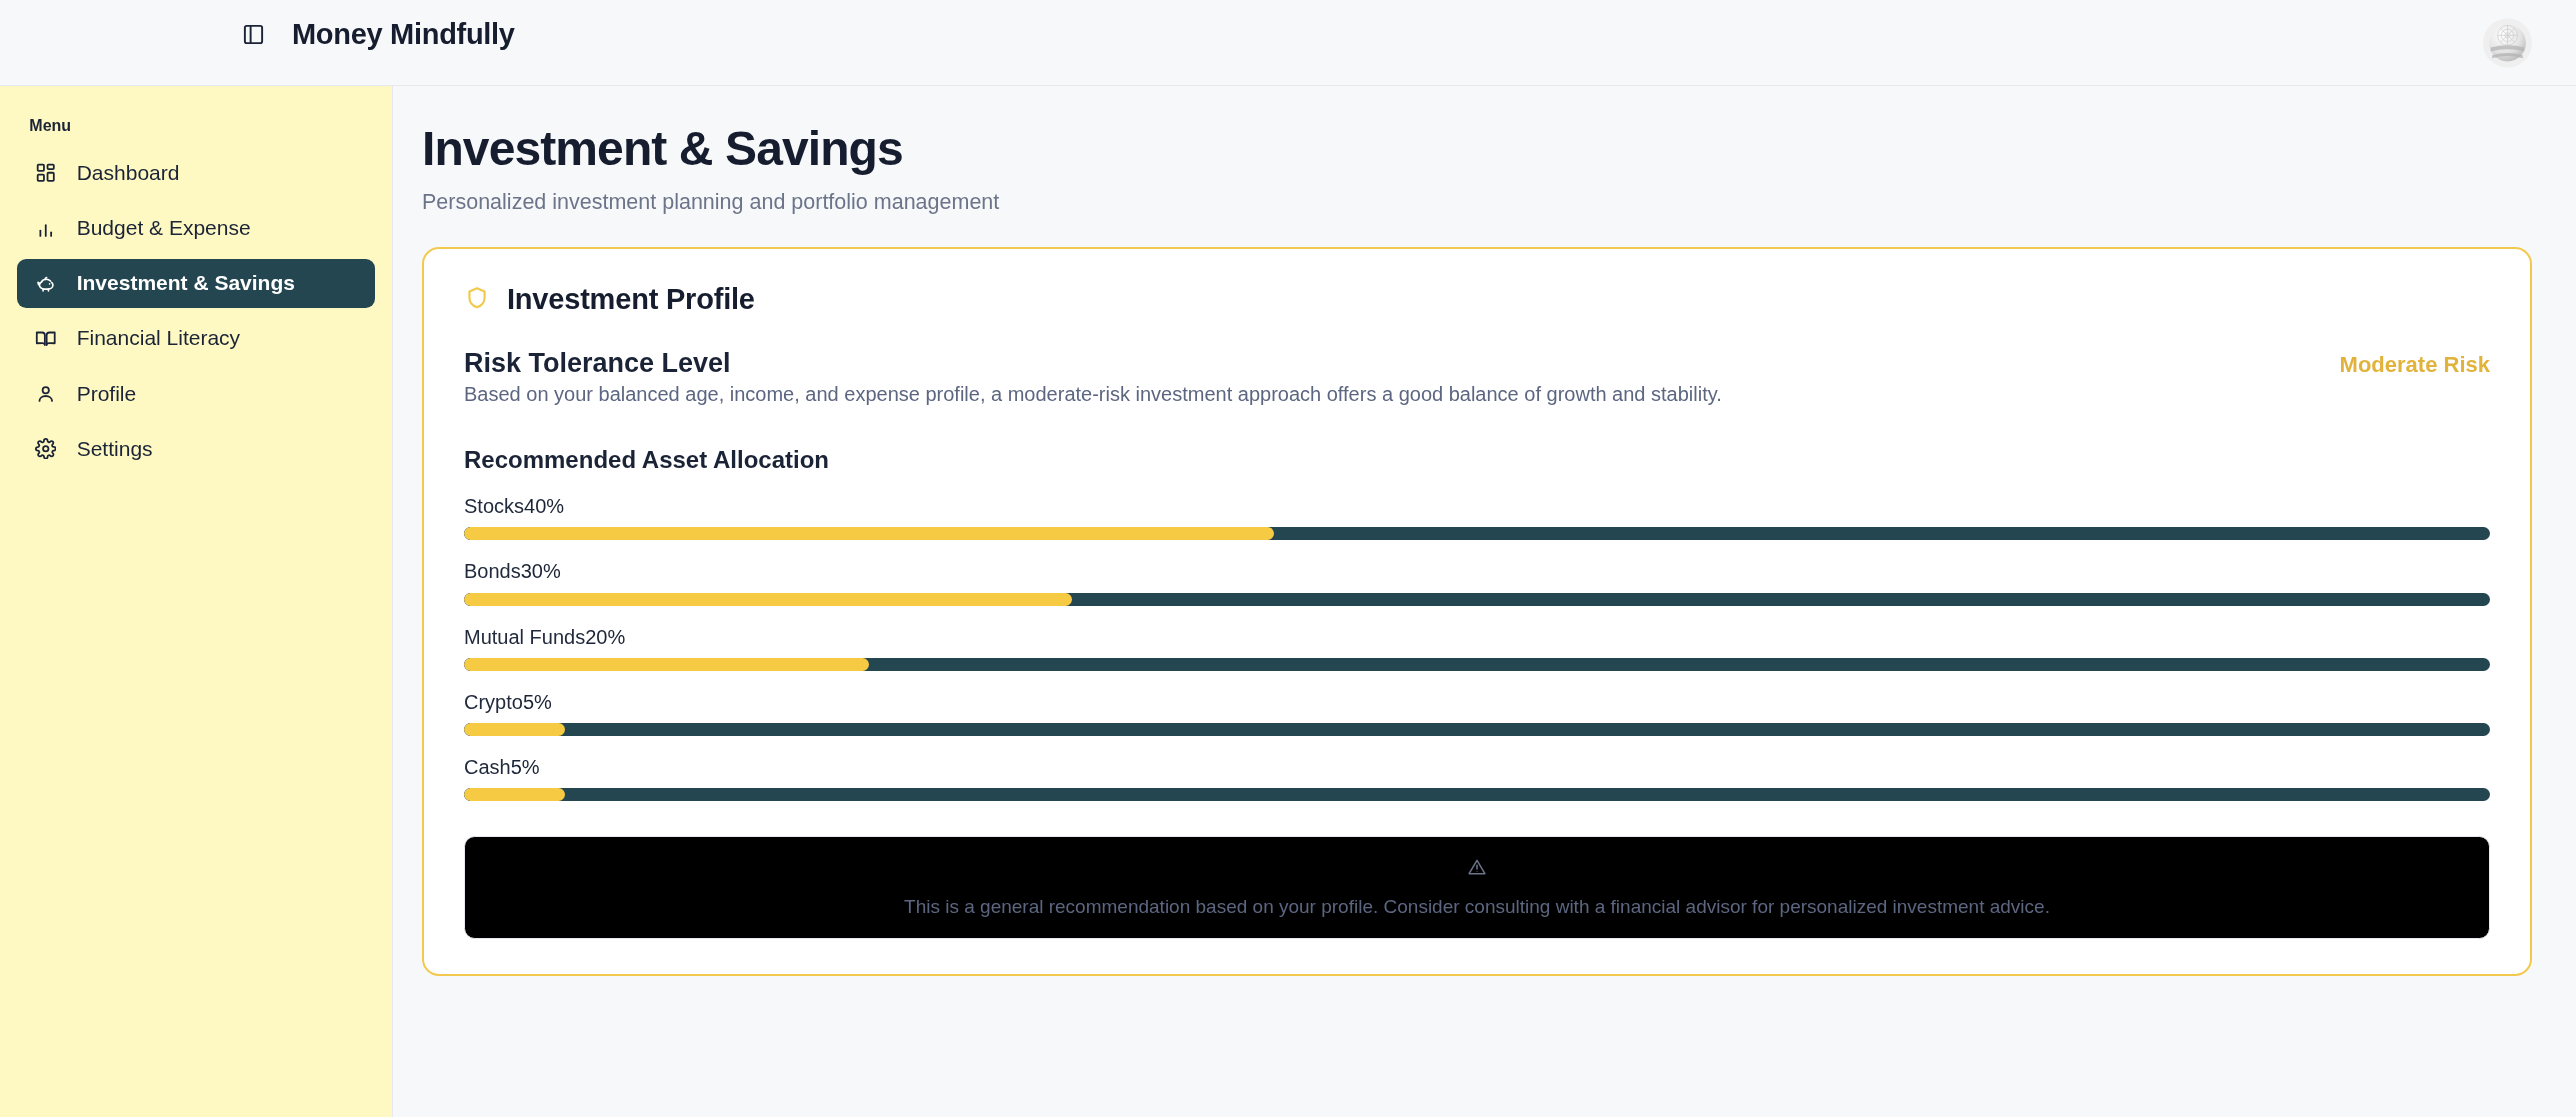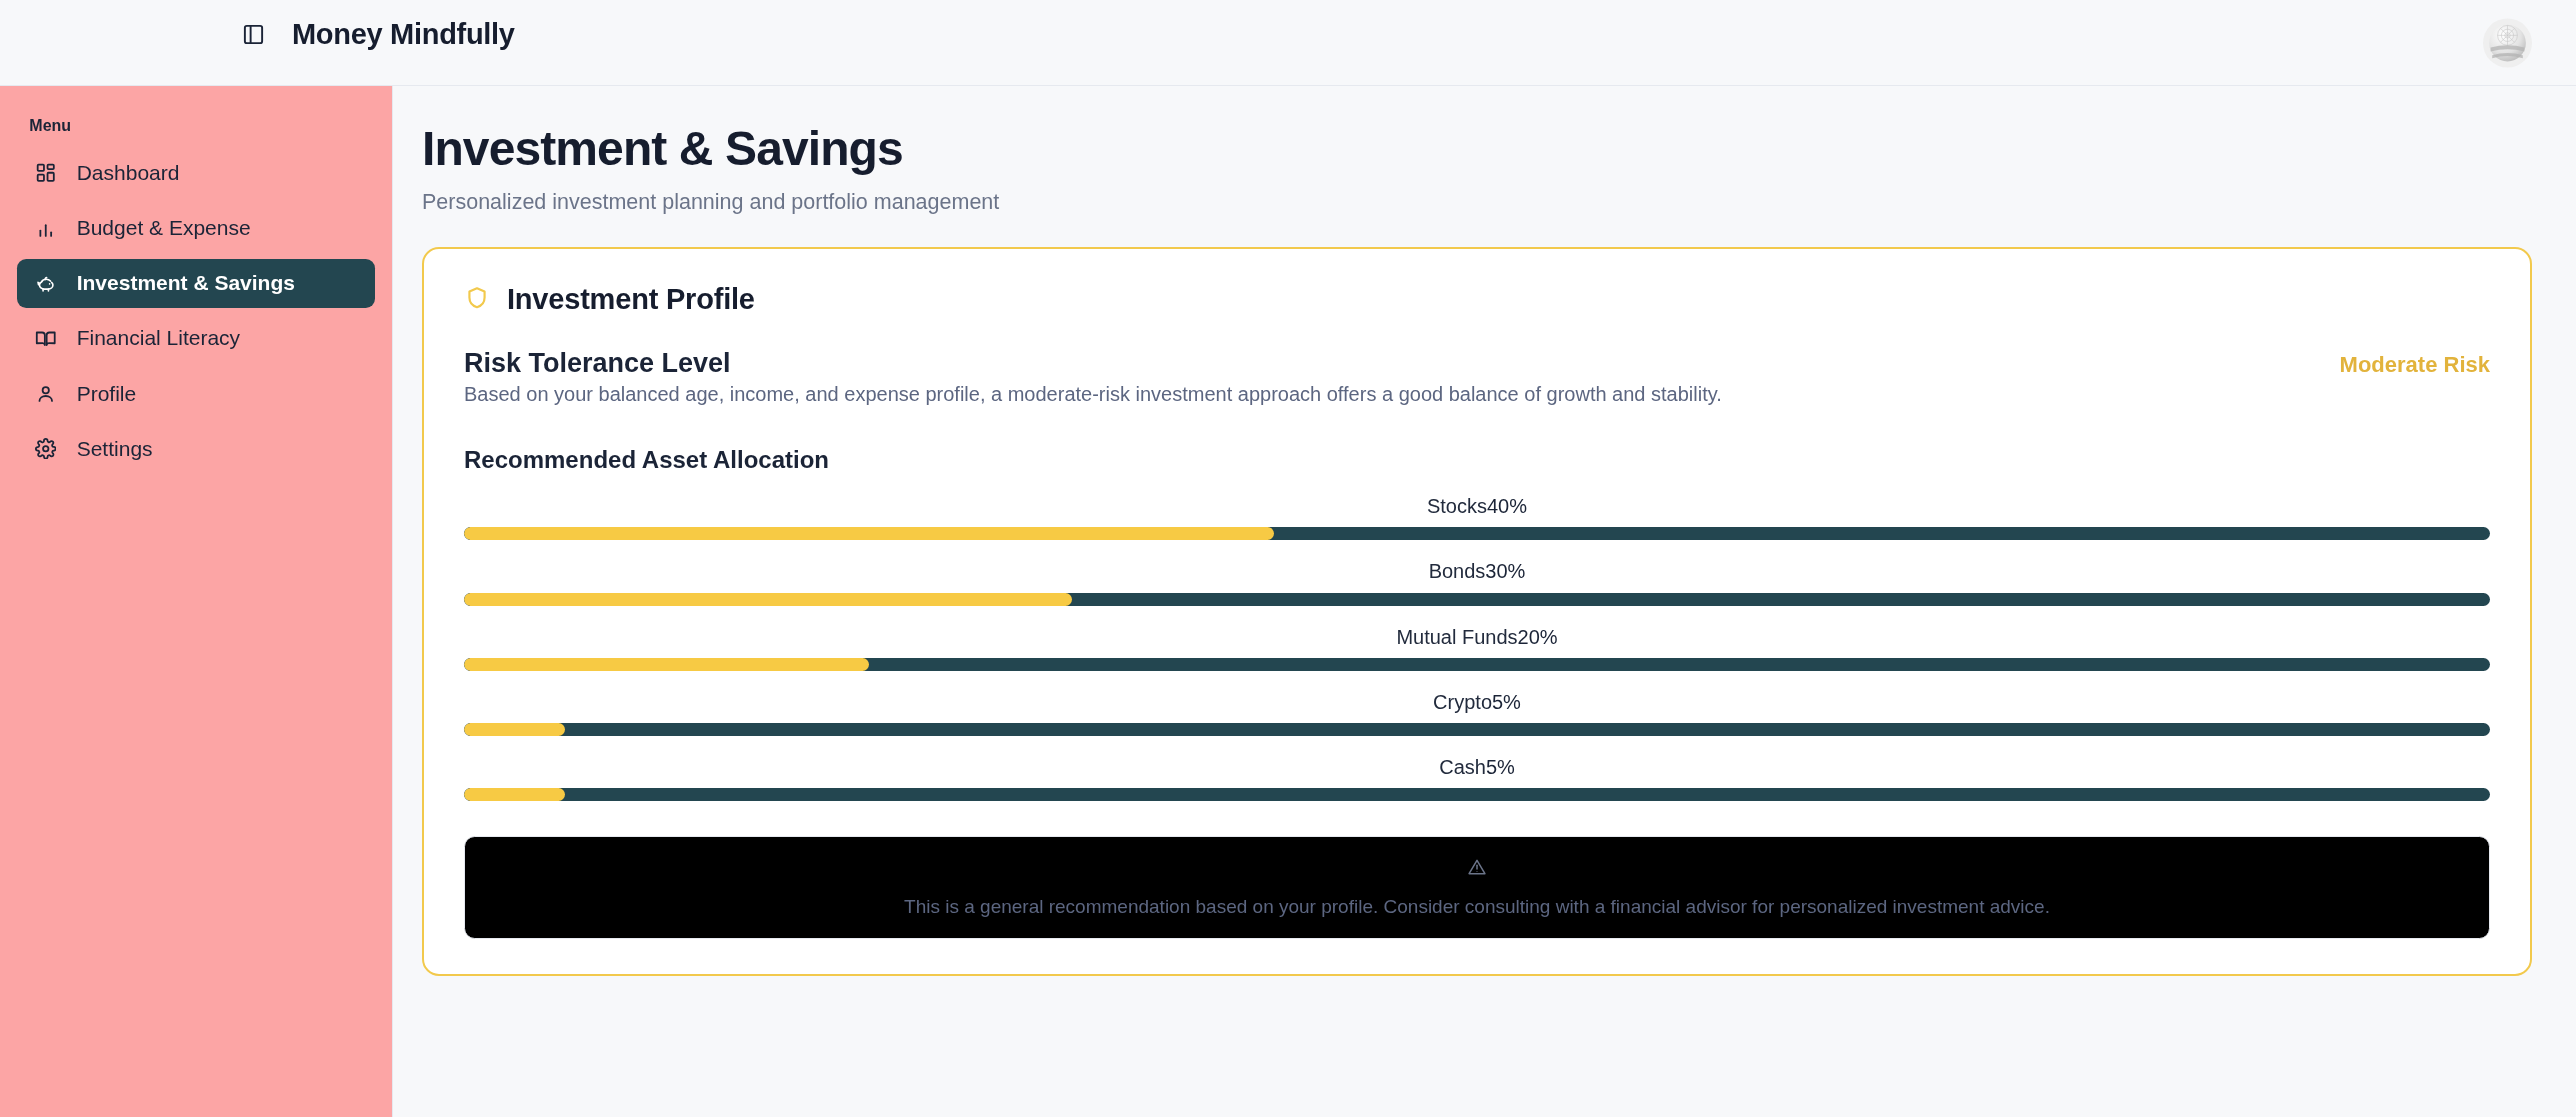--- a/index.html
+++ b/index.html
@@ -50,21 +50,21 @@
     cursor: pointer;
   }
 
   
   .shell { display: flex; height: calc(1118px - 86px); }
 
   
   .sidebar {
     width: 393px;
     flex: 0 0 393px;
-    background: #fca5a5;
+    background: #fef9c3;
     border-right: 1.5px solid #E6E9EF;
     padding: 21.5px 17px 0 17px;
   }
   .menu-label {
     font-size: 16px;
     font-weight: bold;
     color: #1B2437;
     padding: 9.2px 12.3px 14px 12.3px;
   }
   .nav-item {
@@ -150,21 +150,21 @@
     font-weight: bold;
     color: #1B2437;
     margin-top: 40px;
     margin-bottom: 7.7px;
   }
 
   .alloc-row { margin-top: 20px; }
   .alloc-row:first-of-type { margin-top: 21.5px; }
   .alloc-line {
     display: flex;
-    justify-content: center;
+    justify-content: flex-start;
     align-items: baseline;
     font-size: 20px;
     color: #1B2437;
     margin-bottom: 9.2px;
   }
   .alloc-name { color: #222B3D; }
   .alloc-pct { color: #1B2437; }
   .track {
     height: 13px;
     border-radius: 7px;

